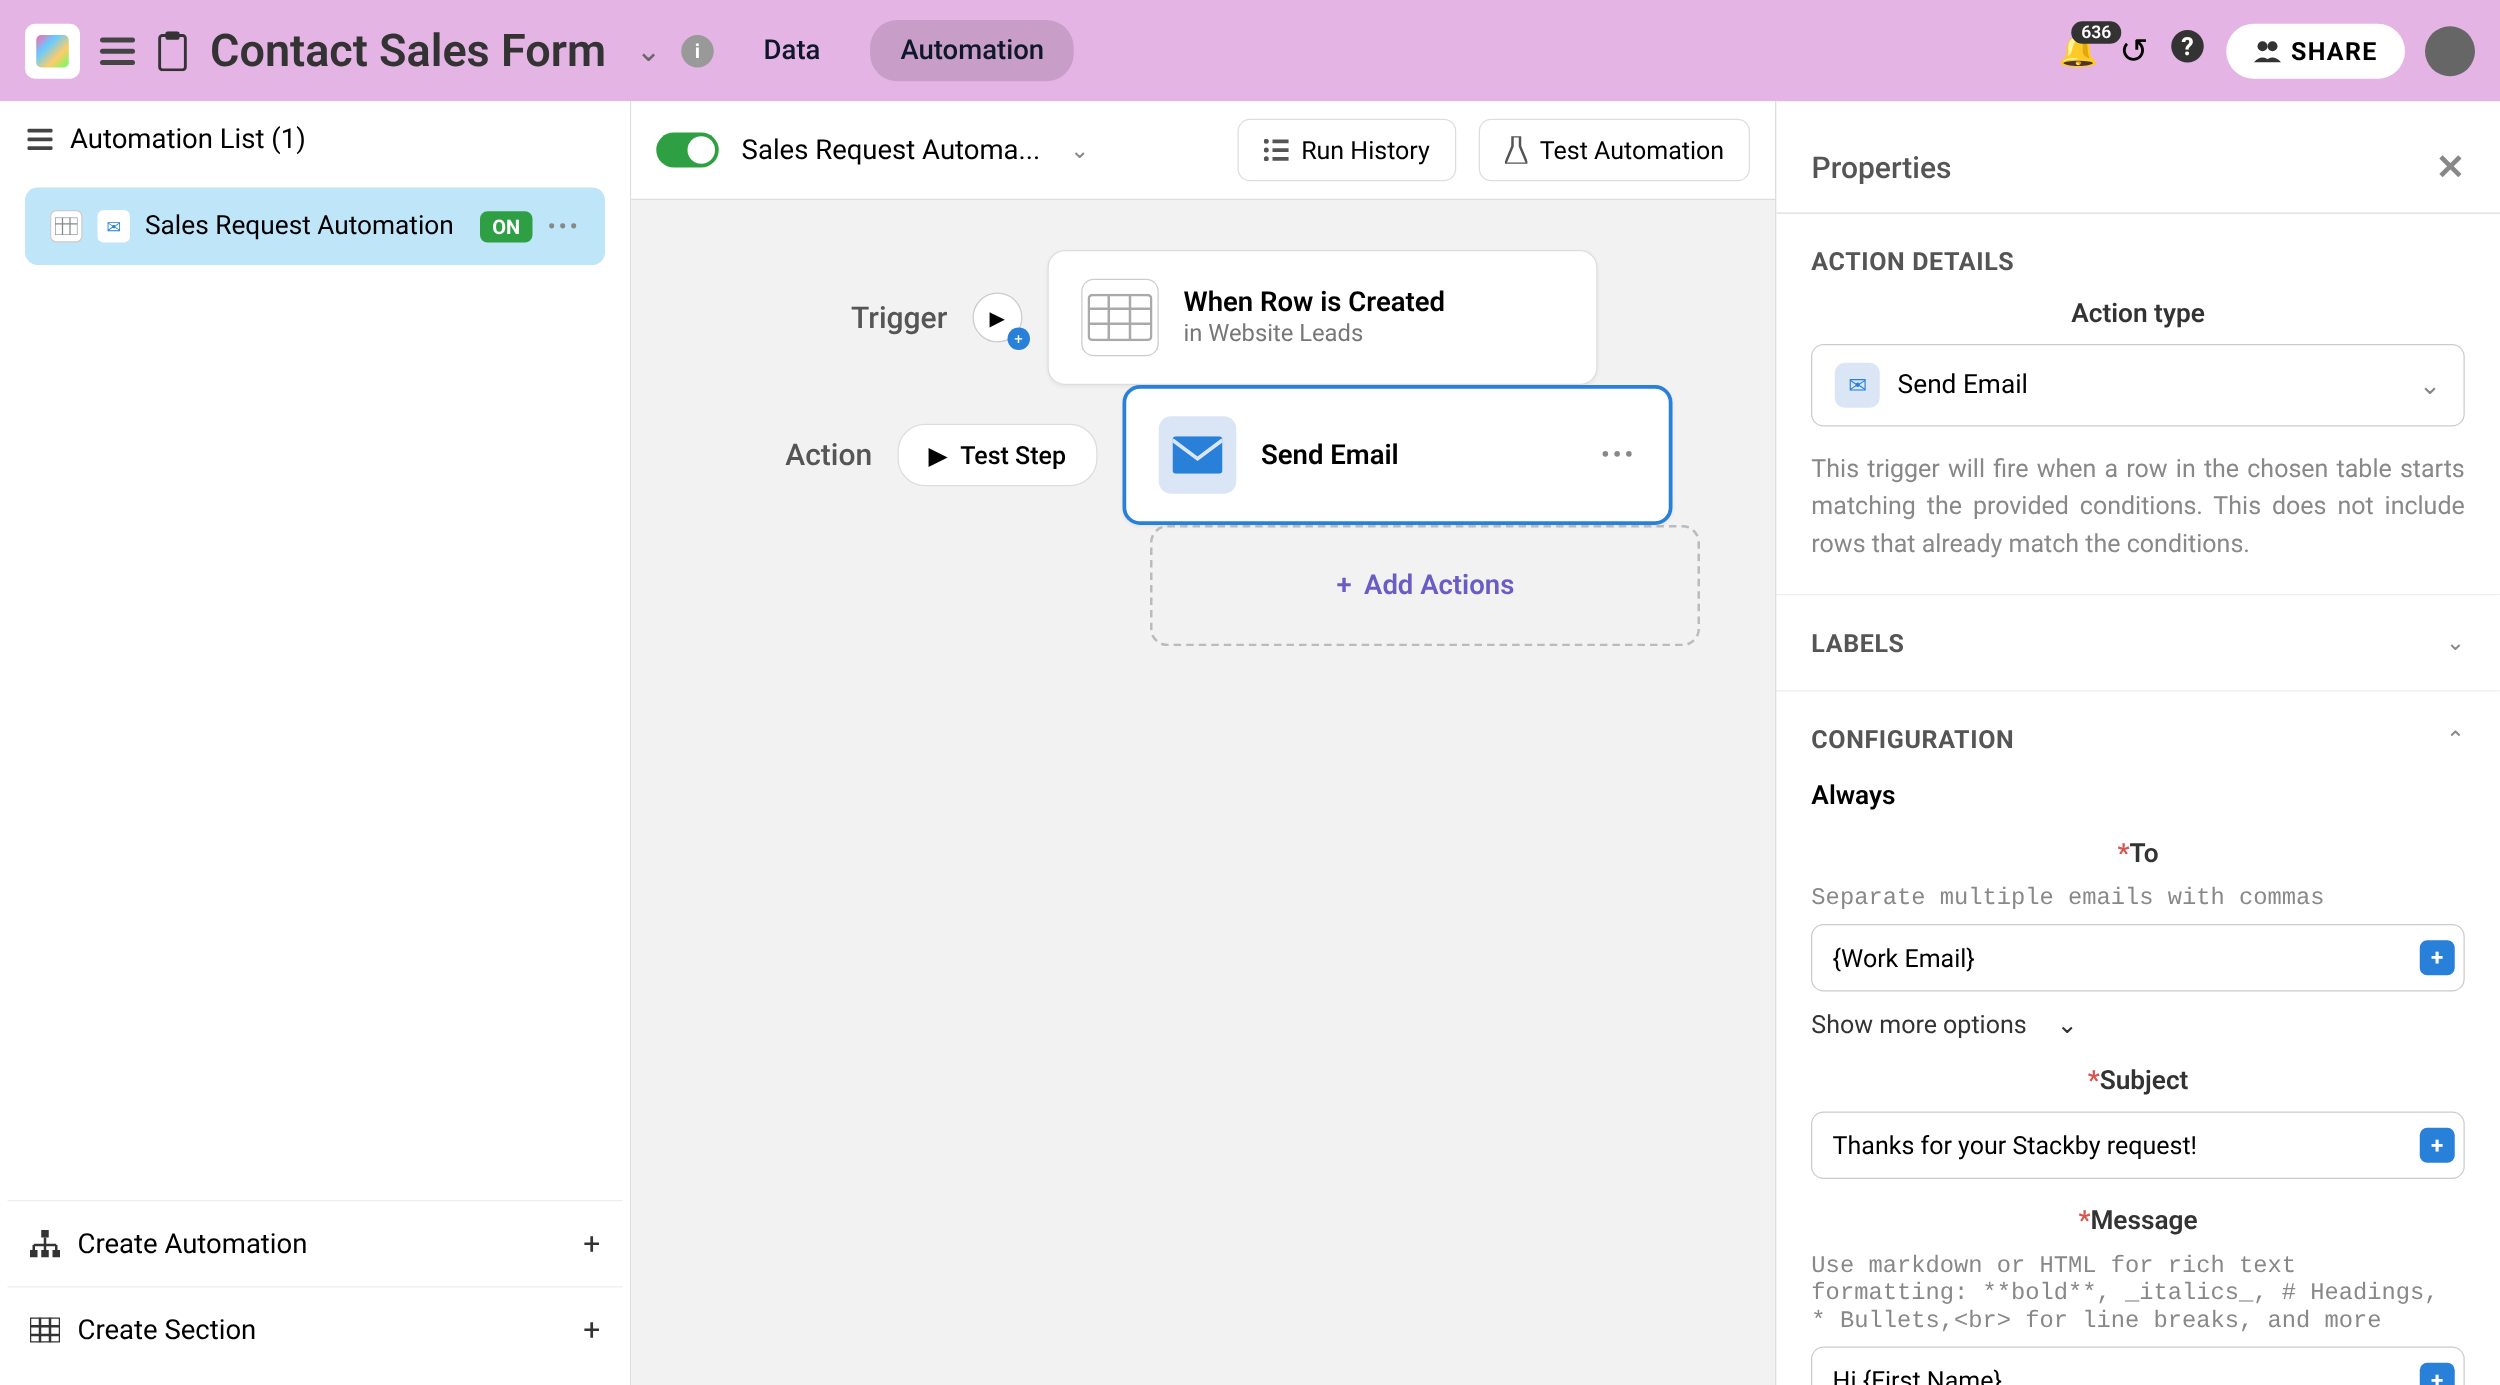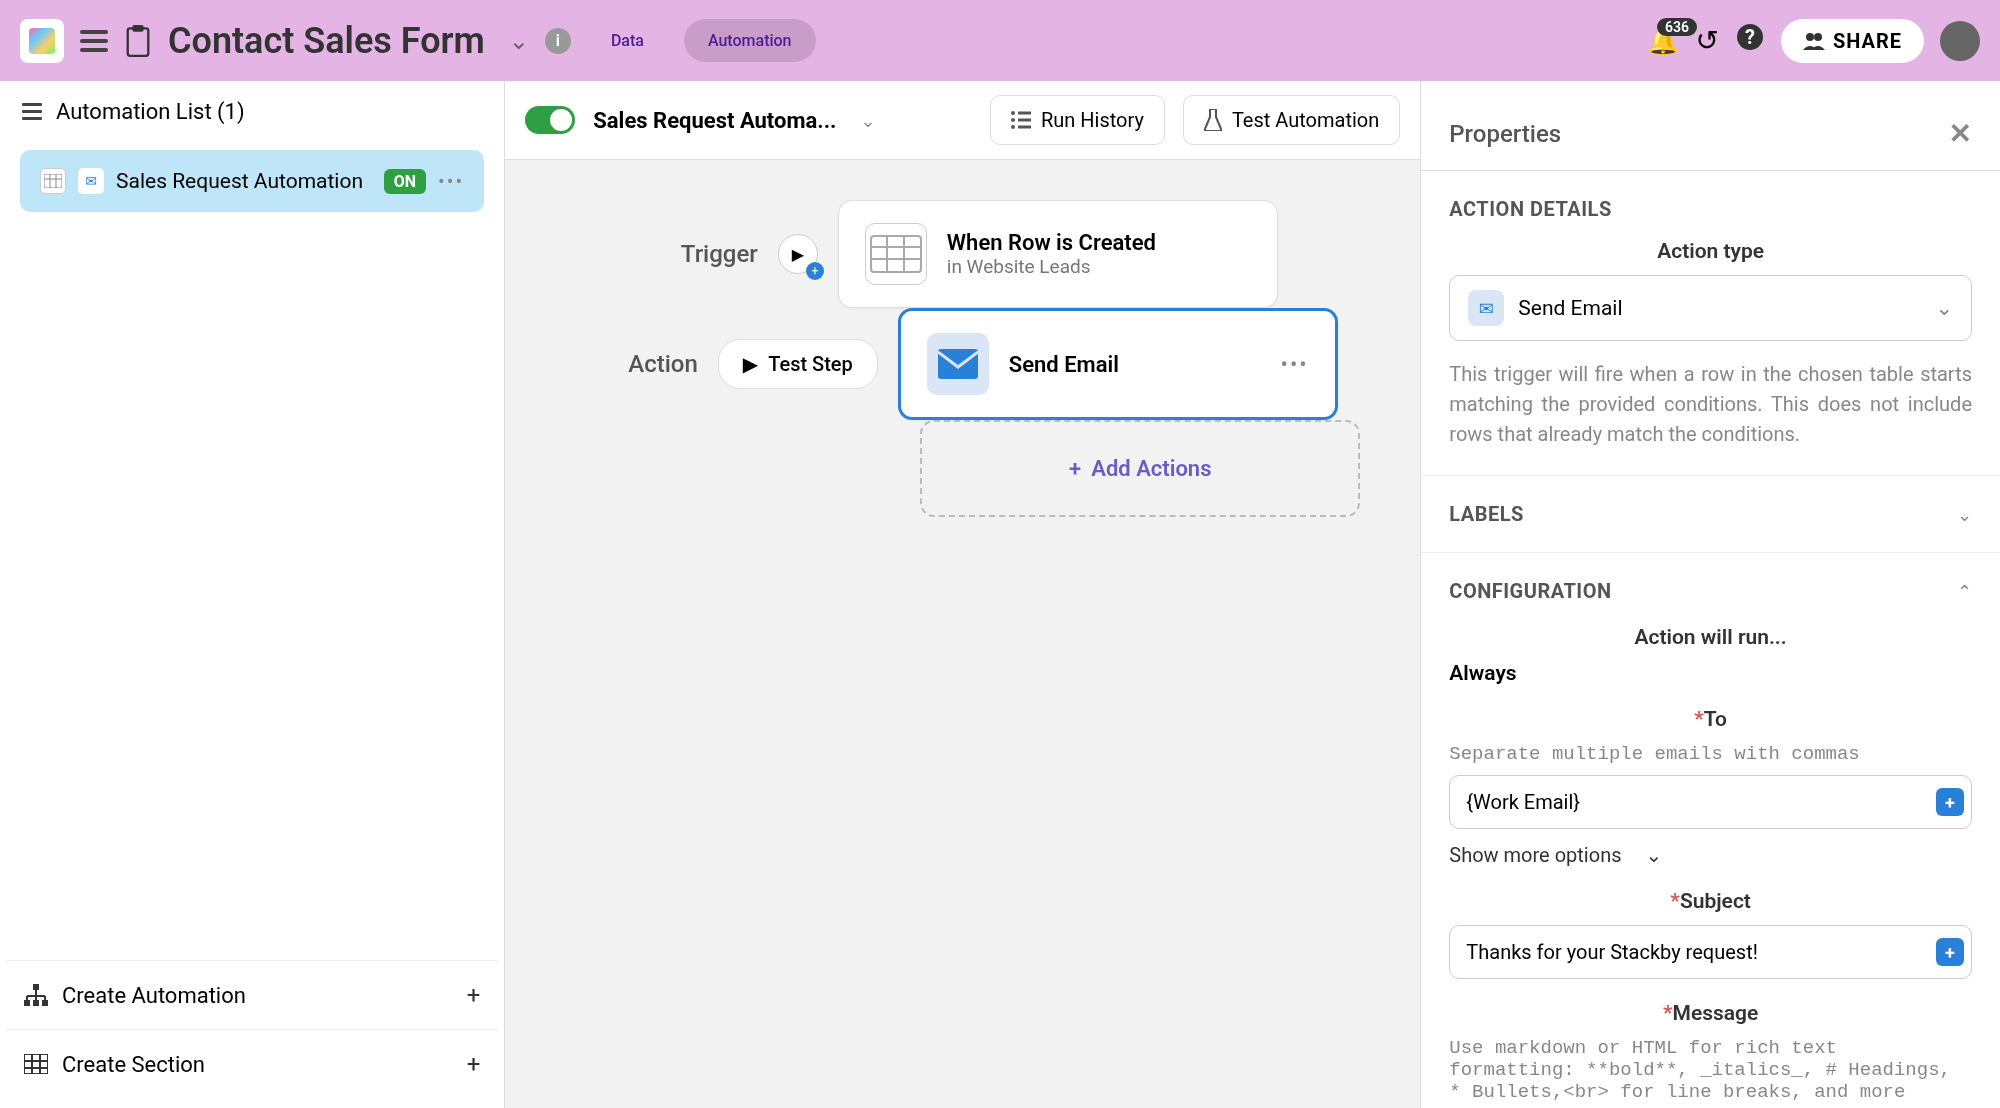--- a/index.html
+++ b/index.html
@@ -8,21 +8,21 @@
     
     .header { background: #e4b4e4; height: 81px; display: flex; align-items: center; padding: 0 20px; gap: 16px; }
     .logo { width: 44px; height: 44px; background: #fff; border-radius: 8px; display: flex; align-items: center; justify-content: center; }
     .logo-inner { width: 26px; height: 26px; background: linear-gradient(135deg, #f6a, #6cf, #fc6, #6f6); border-radius: 4px; }
     .hamburger { cursor: pointer; display: flex; flex-direction: column; gap: 5px; }
     .hamburger span { width: 28px; height: 4px; background: #444; border-radius: 2px; }
     .clipboard-icon { width: 28px; height: 32px; }
     .title { font-size: 36px; font-weight: 600; color: #333; }
     .chevron-down-title { font-size: 24px; color: #666; margin-left: 8px; }
     .info-circle { width: 26px; height: 26px; background: #999; border-radius: 50%; display: flex; align-items: center; justify-content: center; color: #fff; font-weight: bold; font-size: 16px; }
-    .header-tab { font-size: 16px; color: #4c1d95; padding: 12px 24px; border-radius: 22px; cursor: pointer; font-weight: 500; }
+    .header-tab { font-size: 22px; color: #0f172a; padding: 12px 24px; border-radius: 22px; cursor: pointer; font-weight: 500; }
     .header-tab.active { background: rgba(0,0,0,0.12); }
     .header-spacer { flex: 1; }
     .bell-wrap { position: relative; }
     .bell-icon { font-size: 26px; }
     .badge { position: absolute; top: -8px; left: 10px; background: #333; color: #fff; font-size: 14px; padding: 1px 8px; border-radius: 10px; font-weight: 600; }
     .history-icon, .help-icon { font-size: 28px; }
     .share-btn { background: #fff; border-radius: 24px; padding: 10px 22px; display: flex; align-items: center; gap: 8px; font-weight: 700; font-size: 20px; letter-spacing: 1px; }
     .avatar { width: 40px; height: 40px; border-radius: 50%; background: #666; }
     
     
@@ -44,21 +44,21 @@
     .sidebar-bottom { margin-top: auto; padding: 10px 6px; }
     .create-label { font-size: 24px; color: #888; padding: 12px 6px; }
     .create-row { display: flex; align-items: center; gap: 14px; padding: 20px 18px; border-top: 1px solid #eee; font-size: 22px; }
     .create-row .plus { margin-left: auto; font-size: 24px; color: #333; }
     
     
     .canvas { flex: 1; background: #f2f2f2; position: relative; border-right: 1px solid #ddd; display: flex; flex-direction: column; }
     .canvas-toolbar { background: #fff; border-bottom: 1px solid #ddd; padding: 14px 20px; display: flex; align-items: center; gap: 18px; }
     .toggle { width: 50px; height: 28px; background: #2ea043; border-radius: 14px; position: relative; }
     .toggle::after { content: ''; position: absolute; width: 22px; height: 22px; background: #fff; border-radius: 50%; top: 3px; right: 3px; }
-    .toolbar-title { font-size: 22px; font-weight: 700; }
+    .toolbar-title { font-size: 22px; font-weight: 400; }
     .toolbar-chevron { color: #888; font-size: 18px; margin-left: 6px; }
     .toolbar-spacer { flex: 1; }
     .toolbar-btn { border: 1px solid #ddd; border-radius: 10px; padding: 12px 20px; display: flex; align-items: center; gap: 10px; font-size: 20px; background: #fff; }
     
     .flow { padding: 40px 60px; display: flex; flex-direction: column; align-items: center; }
     .flow-row { display: flex; align-items: center; gap: 20px; width: 100%; justify-content: center; }
     .flow-label { font-size: 24px; color: #555; font-weight: 500; min-width: 110px; text-align: right; }
     .play-btn-wrap { position: relative; }
     .play-btn { width: 40px; height: 40px; border: 1px solid #ccc; border-radius: 50%; background: #fff; display: flex; align-items: center; justify-content: center; font-size: 16px; }
     .plus-overlay { position: absolute; bottom: -6px; right: -6px; width: 18px; height: 18px; background: #2980d9; border-radius: 50%; color: #fff; font-size: 12px; display: flex; align-items: center; justify-content: center; }
@@ -297,21 +297,20 @@
         <div class="section-title" style="margin-bottom:0">LABELS</div>
         <span class="chev">⌄</span>
       </div>
 
       <div class="divider"></div>
       <div class="collapsible-header">
         <div class="section-title" style="margin-bottom:0">CONFIGURATION</div>
         <span class="chev">⌃</span>
       </div>
       <div class="gap-sm"></div>
-      <div class="field-label">Action will run...</div>
       <div style="font-size:21px;font-weight:600">Always</div>
       <div class="gap-sm"></div>
 
       <div class="field-label"><span class="req">*</span><span>To</span></div>
       <div class="hint">Separate multiple emails with commas</div>
       <div class="input-wrap">
         <input class="text-input" value="{Work Email}" style="">
         <div class="input-plus">+</div>
       </div>
       <div class="show-more">

